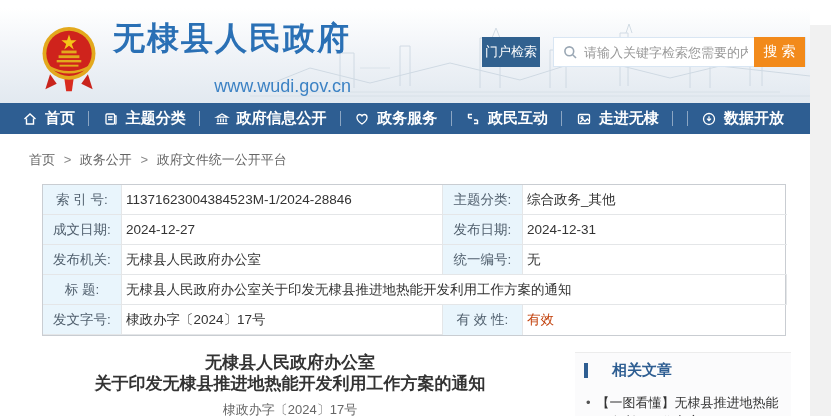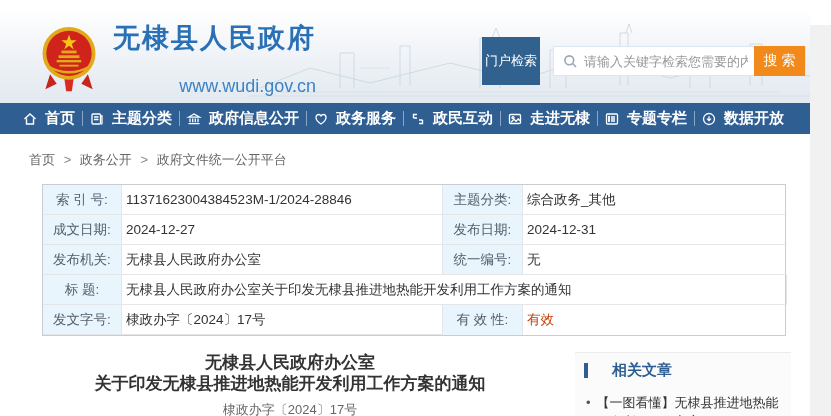--- a/index.html
+++ b/index.html
@@ -9,24 +9,24 @@
 
   
   .topspace { height:8px; background:#fff; }
   .header { position:relative; height:95px;
     background:linear-gradient(180deg,#ffffff 0%,#f1f4f8 45%,#e2e9f0 100%);
     overflow:hidden; }
   .sketch { position:absolute; right:0; bottom:0; opacity:.75; }
   .brand { position:absolute; left:38px; top:14px; display:flex; align-items:center; }
   .emblem { width:62px; height:70px; }
   .brand-text { margin-left:13px; }
-  .site-name { font-size:27px; font-weight:bold; color:#2a70b5; letter-spacing:2px; line-height:32px;}
+  .site-name { font-size:32px; font-weight:bold; color:#2a70b5; letter-spacing:2px; line-height:32px;}
   .site-url  { font-size:18px; color:#3c82c4; line-height:24px; margin-top:20px;text-align:right;}
   .search-area { position:absolute; left:482px; top:29px; display:flex; align-items:center; }
-  .portal-btn { width:58px; height:48px; background:#31618f; color:#fff; font-size:13px;
+  .portal-btn { width:58px; height:30px; background:#31618f; color:#fff; font-size:13px;
     border:none; cursor:pointer; }
   .search-wrap { margin-left:13px; display:flex; width:253px; height:30px;
     border:1px solid #d9e6f3; background:#fff; align-items:center; }
   .search-wrap svg { margin-left:9px; flex:none; }
   .search-input { flex:1; border:none; outline:none; font-size:13px; color:#333;
     padding:0 6px; min-width:0; background:transparent; }
   .search-input::placeholder { color:#999; }
   .search-btn { width:51px; height:30px; background:#f28a1b; color:#fff; font-size:14px;
     border:none; cursor:pointer; flex:none; }
 
@@ -161,30 +161,20 @@
     <span class="nav-div"></span>
     <div class="nav-item">
       <svg width="16" height="16" viewBox="0 0 16 16" fill="none" stroke="#fff" stroke-width="1.3">
           <rect x="2.5" y="3.5" width="11" height="9" rx="1"></rect>
           <circle cx="6" cy="6.7" r="1"></circle>
           <path d="M4 11.3l3-3 2 2 2.3-2.3 1.7 1.7"></path>
         </svg>
       <span>走进无棣</span>
     </div>
     <span class="nav-div"></span>
-    <div class="nav-item">
-      <svg width="16" height="16" viewBox="0 0 16 16" fill="none" stroke="#fff" stroke-width="1.3">
-          <rect x="2.5" y="3" width="11" height="10" rx="1"></rect>
-          <path d="M7 6h4M7 8h4M7 10h4"></path>
-          <circle cx="5" cy="6" r=".5" fill="#fff"></circle>
-          <circle cx="5" cy="8" r=".5" fill="#fff"></circle>
-          <circle cx="5" cy="10" r=".5" fill="#fff"></circle>
-        </svg>
-      <span>专题专栏</span>
-    </div>
     <span class="nav-div"></span>
     <div class="nav-item">
       <svg width="16" height="16" viewBox="0 0 16 16" fill="none" stroke="#fff" stroke-width="1.3">
           <circle cx="8" cy="8" r="5.5"></circle>
           <path d="M8 5.2v4.2M6 7.6l2 2 2-2"></path>
         </svg>
       <span>数据开放</span>
     </div>
   </div>
 

